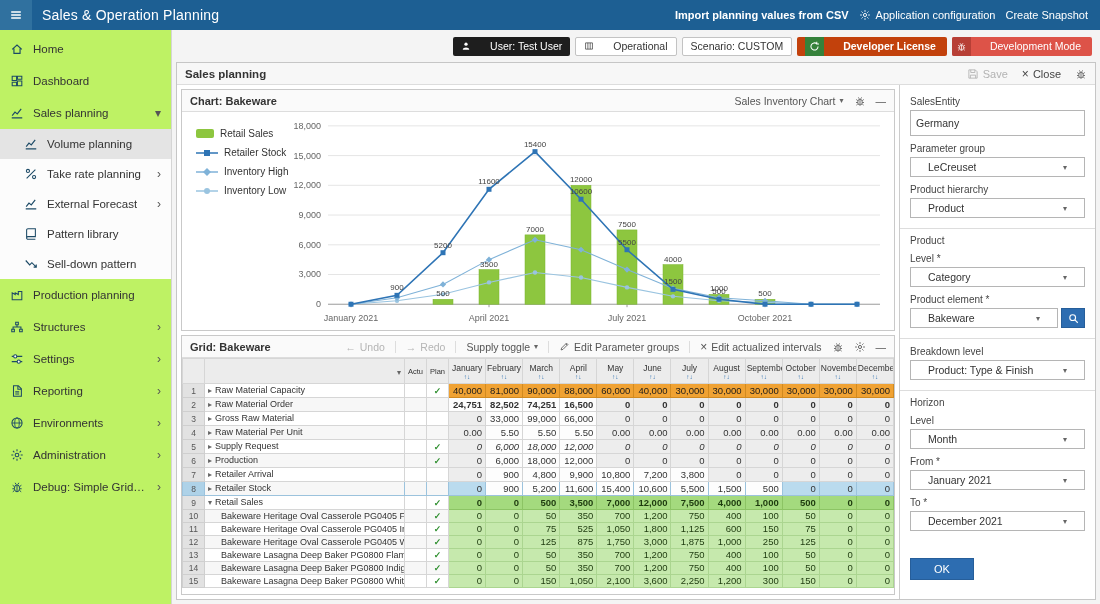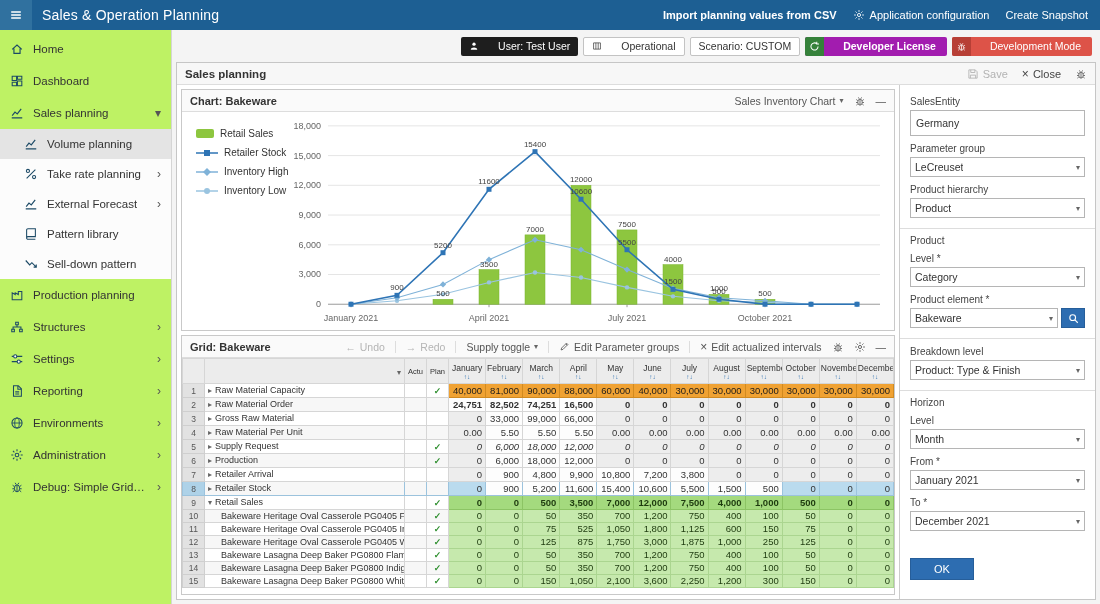--- a/index.html
+++ b/index.html
@@ -4,41 +4,41 @@
 <style>
 *{box-sizing:border-box;margin:0;padding:0}
 html,body{width:1100px;height:604px;overflow:hidden;font-family:"Liberation Sans",sans-serif;font-size:11px;color:#333;background:#ececec}
 svg text{font-family:"Liberation Sans",sans-serif}
 .ic12{width:12px;height:12px}.ic11{width:11px;height:11px}.ic10{width:10px;height:10px}.ic14{width:14px;height:14px}
 
 
 .topbar{height:30px;background:#1d5f93;display:flex;align-items:center;color:#fff}
 .burger{width:32px;height:30px;background:#30719f;display:flex;align-items:center;justify-content:center;cursor:pointer;color:#fff}
 .tb-title{font-size:14px;font-weight:500;margin-left:10px;letter-spacing:.2px;white-space:nowrap}
-.tb-right{margin-left:auto;display:flex;align-items:center;gap:16px;padding-right:12px;font-size:11px}
+.tb-right{margin-left:auto;display:flex;align-items:center;gap:10px;padding-right:12px;font-size:11px}
 .tb-link{display:flex;align-items:center;gap:5px;cursor:pointer;white-space:nowrap}
 .strong{font-weight:700}
 
 
 .app{display:flex;height:574px}
 .sidebar{width:172px;background:#bef264;border-right:1px solid #d5d5d5;padding-top:3px;overflow:hidden}
 .side-item{display:flex;align-items:center;gap:9px;height:32px;padding:0 10px;cursor:pointer;font-size:11.5px;color:#333;white-space:nowrap}
 .side-item .sicon{width:14px;height:14px;color:#1c4a66;flex:0 0 14px}
 .side-item.child{padding-left:24px;height:30px;background:#fcfcfc}
 .side-item.selected{background:#e4e4e4}
 .slabel{overflow:hidden;text-overflow:ellipsis}
 .sarrow{margin-left:auto;color:#555;font-size:12px}
 .main{flex:1;display:flex;flex-direction:column;background:#f4f4f4;min-width:0}
 
 
 .status-row{height:32px;display:flex;justify-content:flex-end;align-items:center;gap:5px;padding:0 8px}
 .badge{display:inline-flex;align-items:center;gap:19px;height:19px;padding:0 8px;border-radius:2px;font-size:10.5px;white-space:nowrap;cursor:pointer}
 .b-user{background:#1e1e1e;color:#fff}
 .b-white{background:#fff;border:1px solid #c3c3c3;color:#333}
-.b-green{background:#a21caf;color:#fff;padding-left:0;overflow:hidden;font-weight:700}
+.b-green{background:#c2410c;color:#fff;padding-left:8px;overflow:hidden;font-weight:700}
 .b-red{background:#dd5348;color:#fff;padding-left:0;overflow:hidden;font-weight:400}
 .chip{display:inline-flex;align-items:center;justify-content:center;width:19px;height:19px;flex:0 0 19px}
 .b-green .chip{background:#35813a}
 .b-red .chip{background:#b73f36}
 
 
 .panel{margin:0 4px 4px;background:#fff;border:1px solid #c6c6c6;flex:1;display:flex;flex-direction:column;min-height:0}
 .panel-hd{height:22px;background:#f7f7f7;border-bottom:1px solid #ddd;display:flex;align-items:center;padding:0 8px;flex:0 0 22px}
 .p-title{font-weight:700;font-size:11.5px}
 .p-actions{margin-left:auto;display:flex;align-items:center;gap:14px;color:#555;font-size:11px}
@@ -100,21 +100,21 @@
 tr.style-orange td.val{background:#f0a233;border-color:#d18a20;color:#1c1c1c}
 tr.style-blue td{background:#badbee;border-color:#9cc3dd}
 tr.style-blue td.num{background:#aed2e8}
 tr.style-green td.val{background:#a4da7e;border-color:#8cc464;color:#1d3a0e;font-weight:700}
 tr.style-green-child td.val{background:#c6e9ad;border-color:#abd590;color:#1d3a0e}
 
 
 .flabel{display:block;font-size:10px;color:#444;margin:7px 0 3px}
 .sect{font-size:10px;color:#444;margin:6px 0 0}
 .tin{width:100%;height:26px;border:1px solid #b5b5b5;font-size:10.5px;padding:0 5px;font-family:"Liberation Sans",sans-serif;color:#333}
-.sel{height:20px;border:1px solid #b5b5b5;background:#fff;display:flex;align-items:center;padding:0 4px;font-size:10.5px;cursor:pointer;gap:0}
+.sel{height:20px;border:1px solid #b5b5b5;background:#fff;display:flex;align-items:center;padding:0 17px;font-size:10.5px;cursor:pointer;gap:0}
 .sel .sval{overflow:hidden;text-overflow:ellipsis;white-space:nowrap}
 .sel .caret{margin-left:auto}
 .psep{border-top:1px solid #ddd;margin:10px -10px 0}
 .pe-row{display:flex;gap:3px}
 .pe-row .sel{flex:1;min-width:0}
 .search-btn{width:24px;height:20px;background:#2d6db1;border:1px solid #265e9a;color:#fff;display:flex;align-items:center;justify-content:center;cursor:pointer;flex:0 0 24px}
 .okbtn{margin-top:27px;width:64px;height:22px;background:#2d6db1;color:#fff;border:1px solid #265e9a;font-size:11px;font-family:"Liberation Sans",sans-serif;cursor:pointer}
 .bugc{color:#555;cursor:pointer}
 </style>
 </head>

